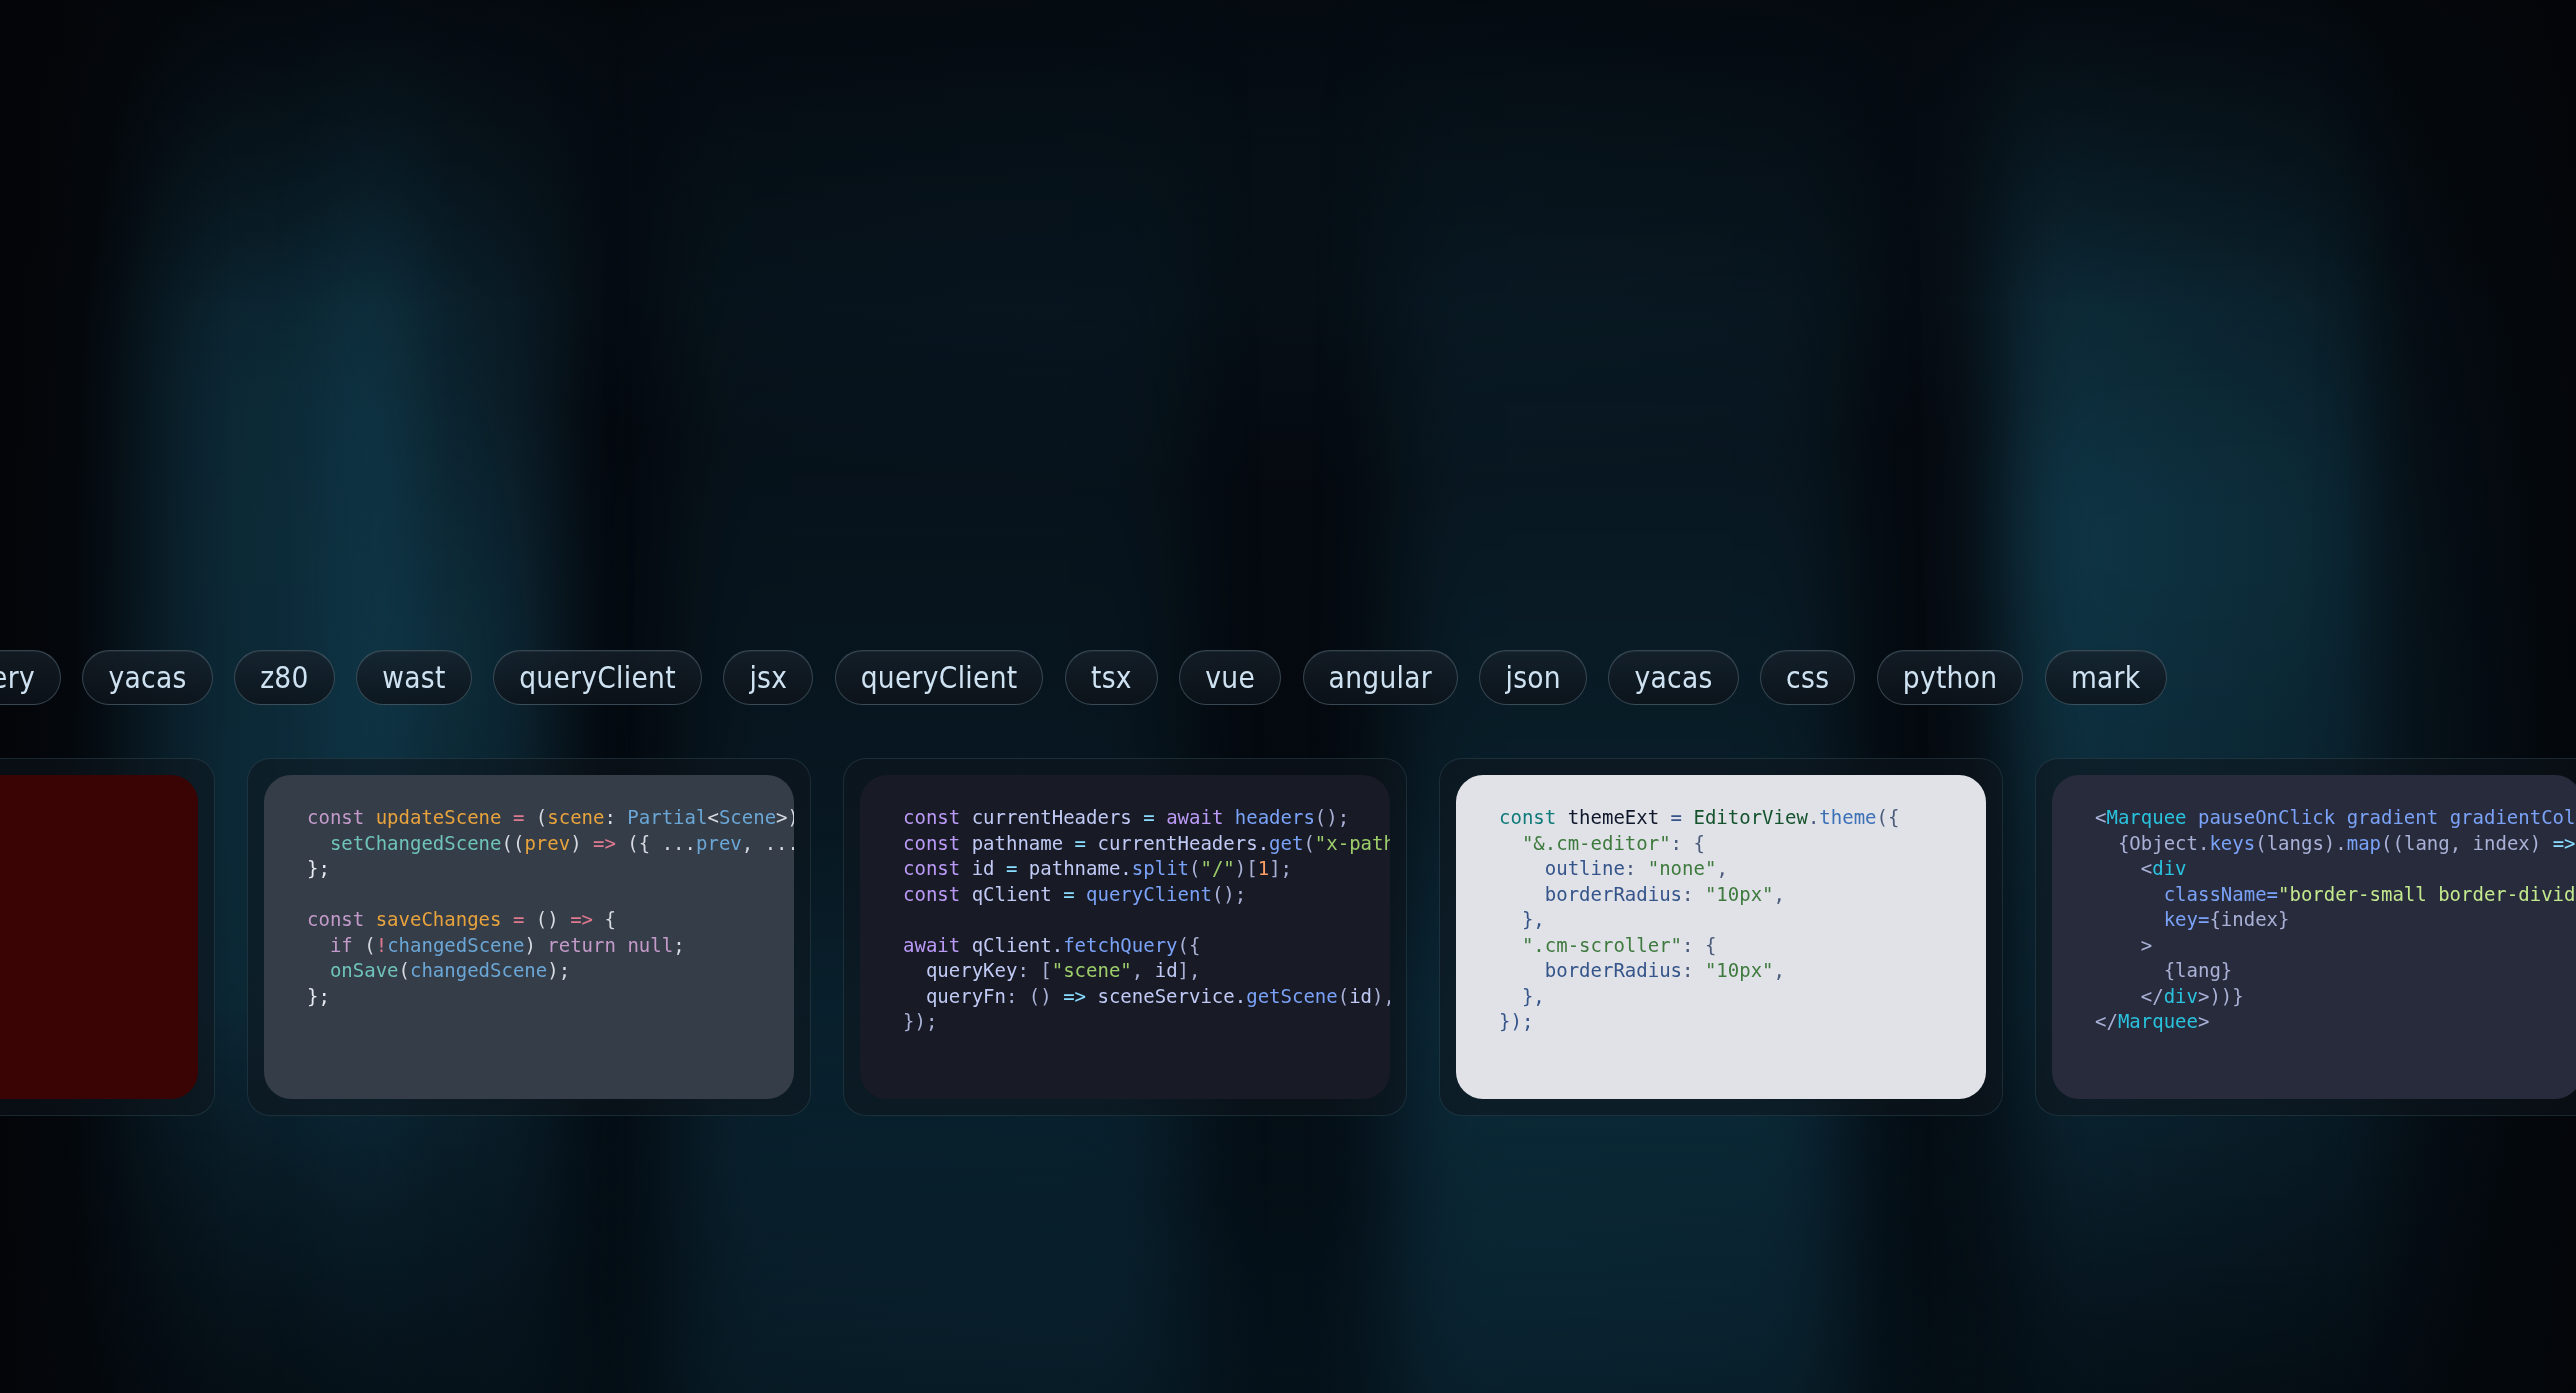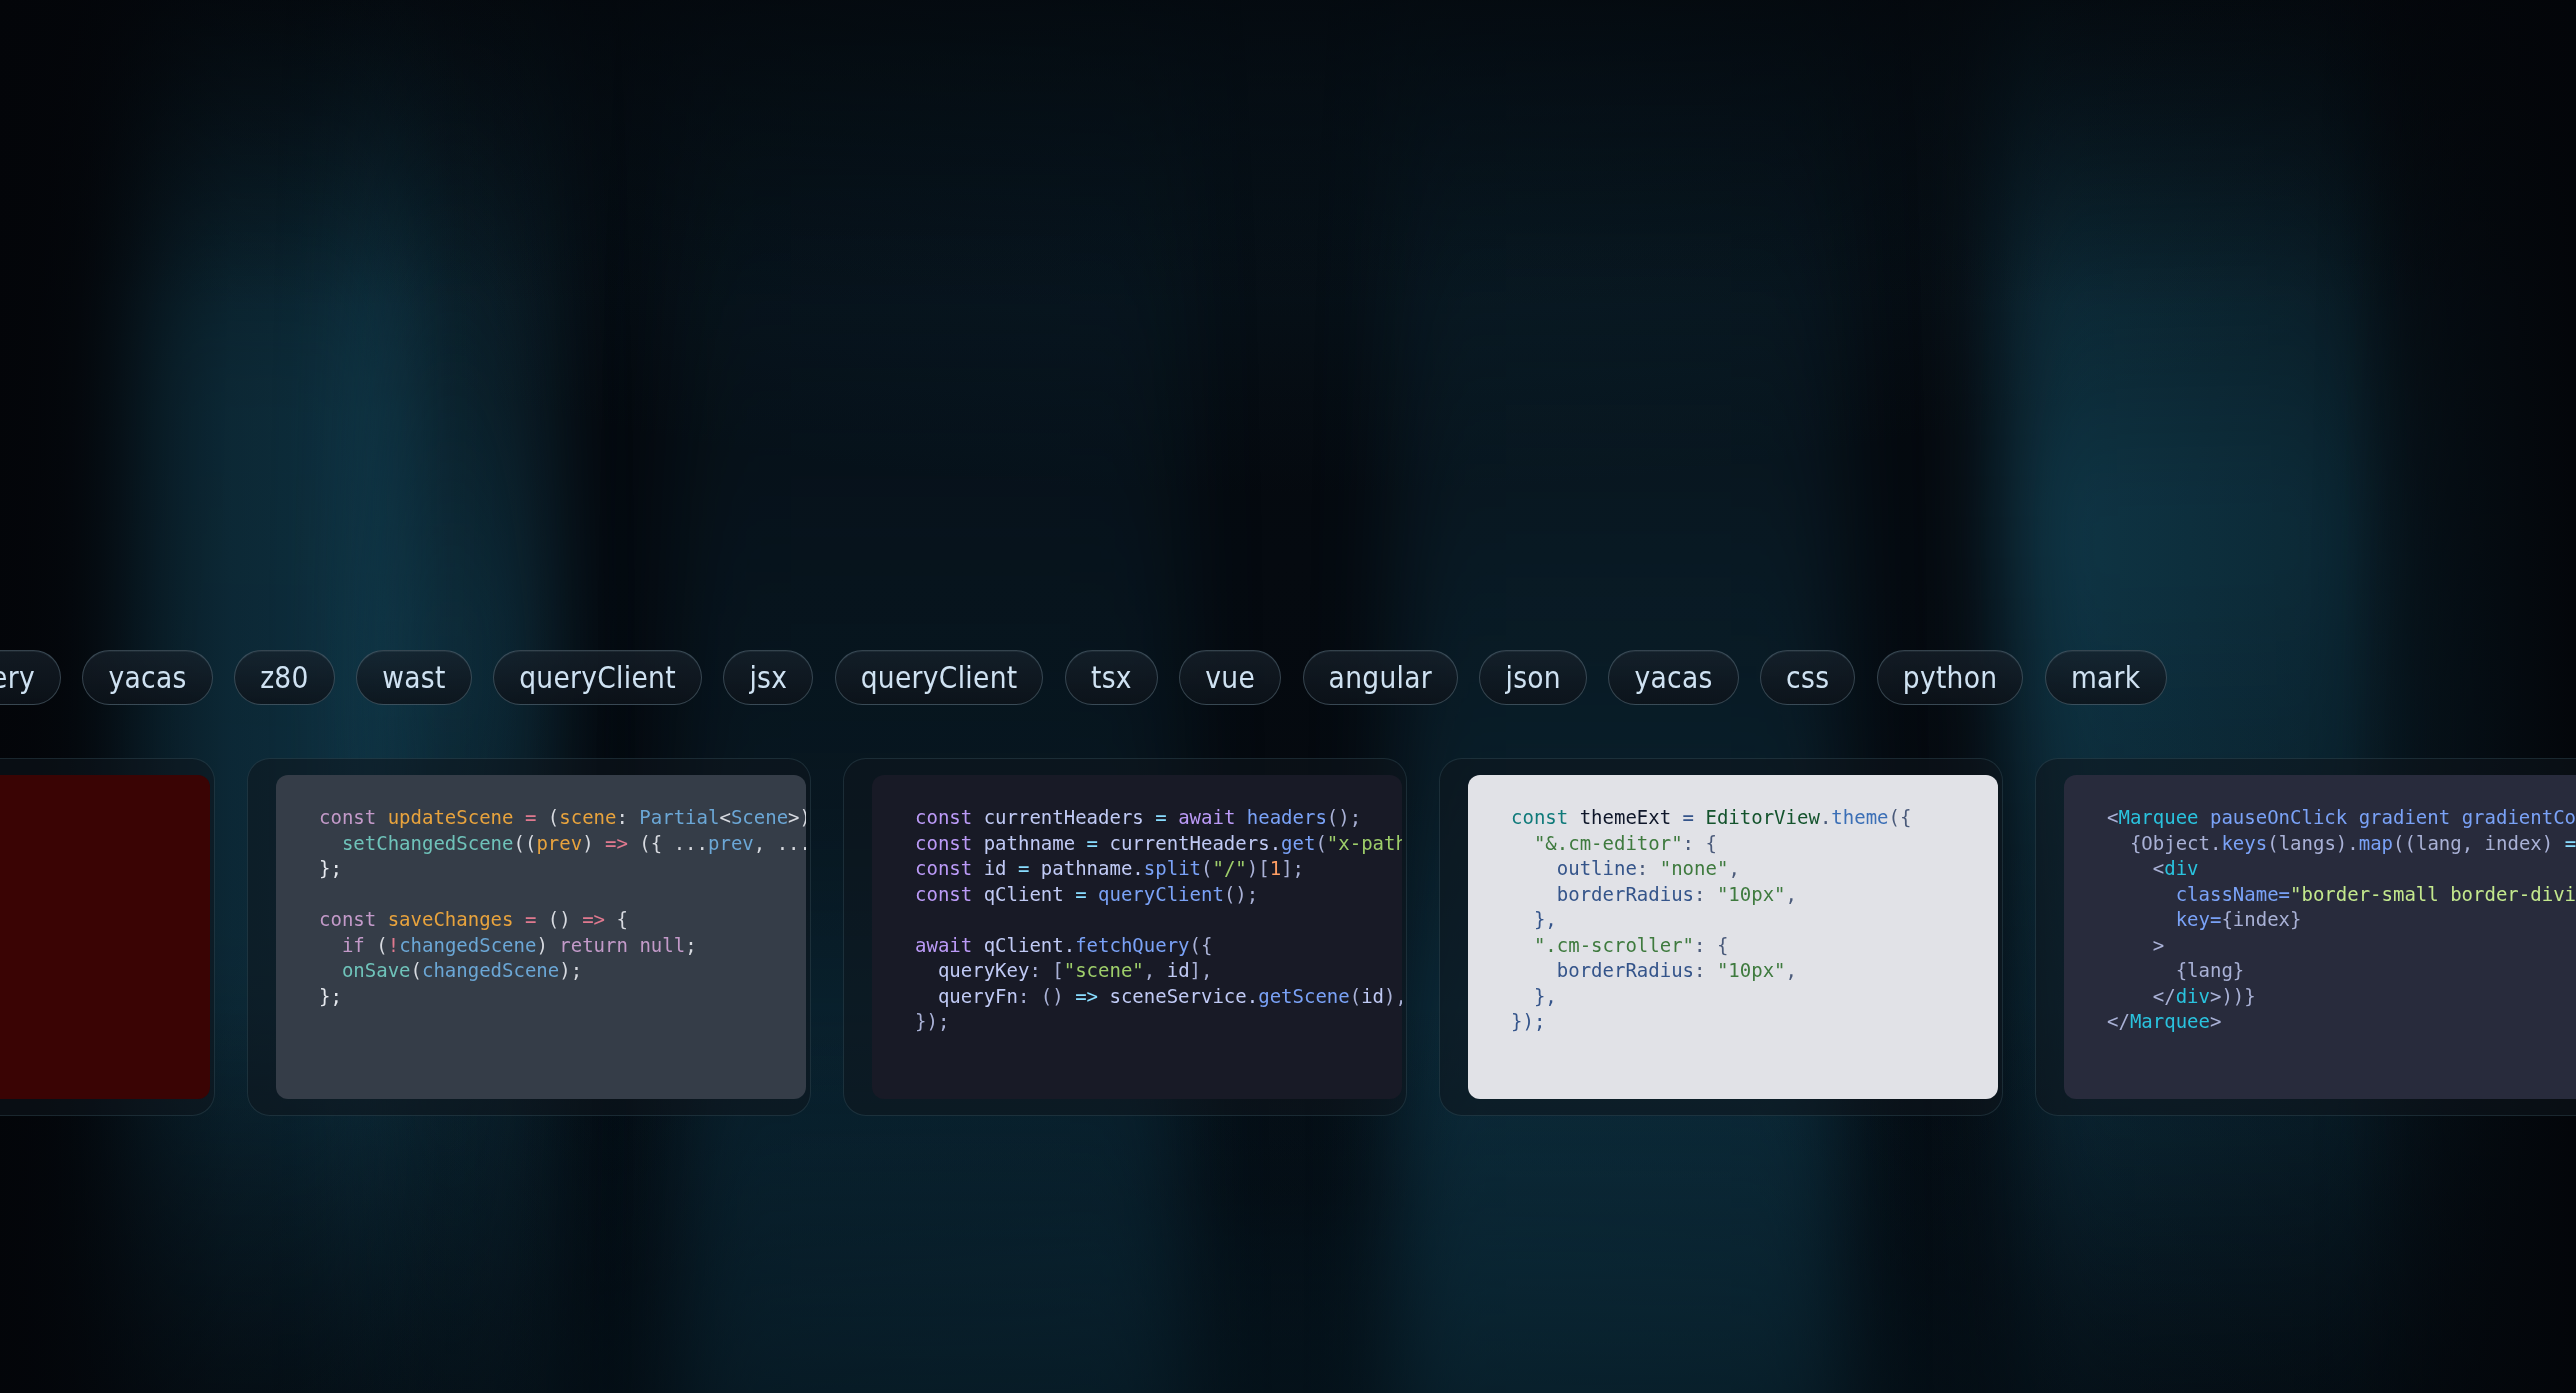--- a/index.html
+++ b/index.html
@@ -139,24 +139,23 @@
     padding: 16px;
     background: rgba(14,22,30,0.55);
     border: 0.9px solid rgba(120,165,188,0.16);
     overflow: hidden;
   }
   .code-card.clip-left { margin-left: -349px; }
 
   .code-pane {
     width: 100%;
     height: 100%;
-    border-radius: 12px;
+    border-radius: 27px;
     padding: 30px 0 0 43px;
     overflow: hidden;
-    margin-left: 12px;
   }
   pre.code {
     font-family: "DejaVu Sans Mono", "Liberation Mono", monospace;
     font-size: 19px;
     line-height: 25.5px;
     white-space: pre;
     overflow: hidden;
   }
 
   

